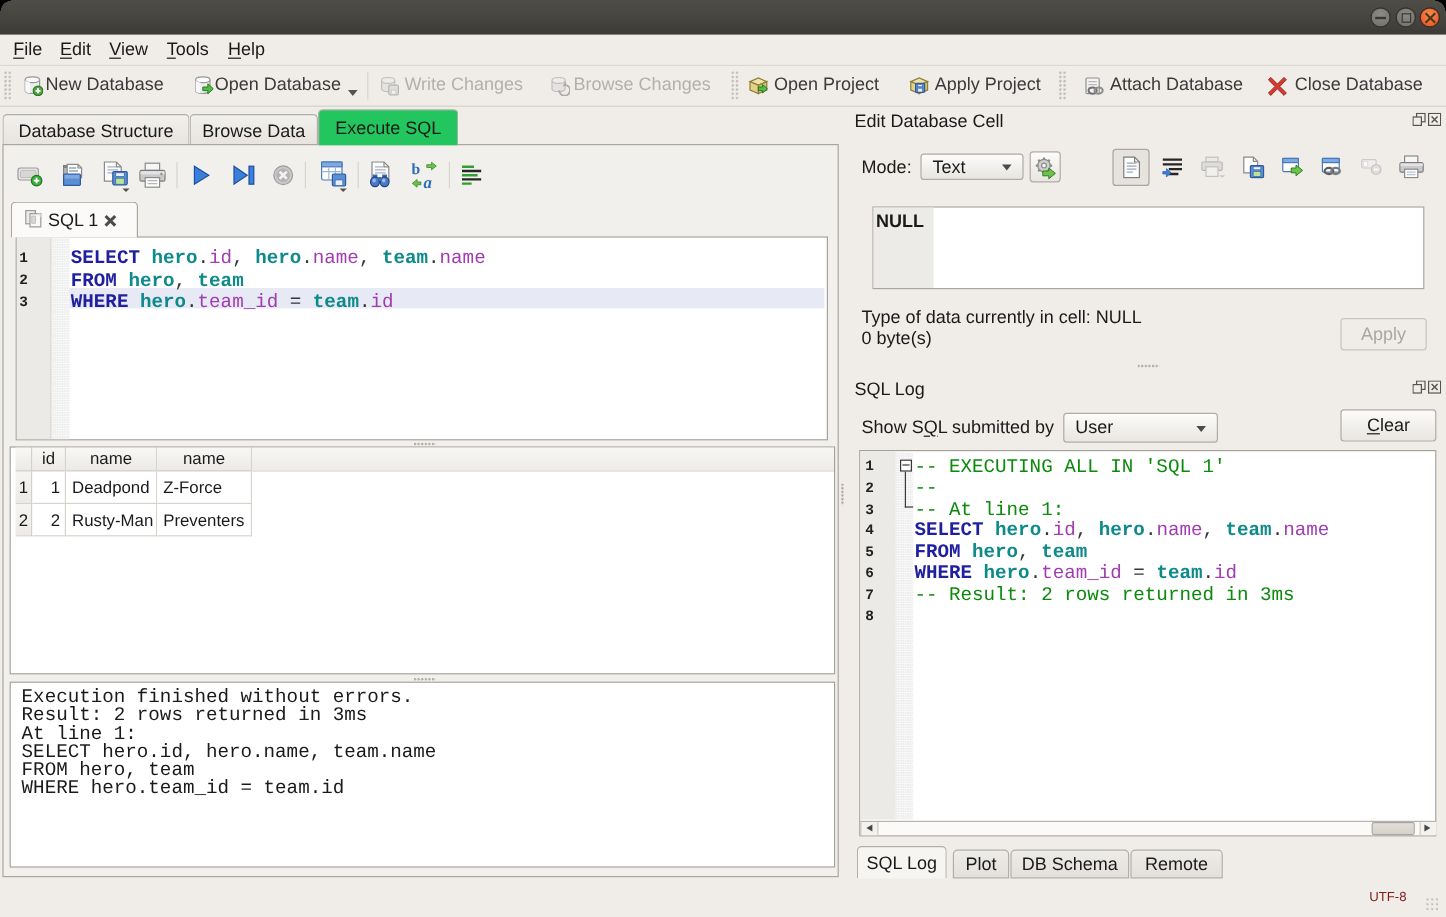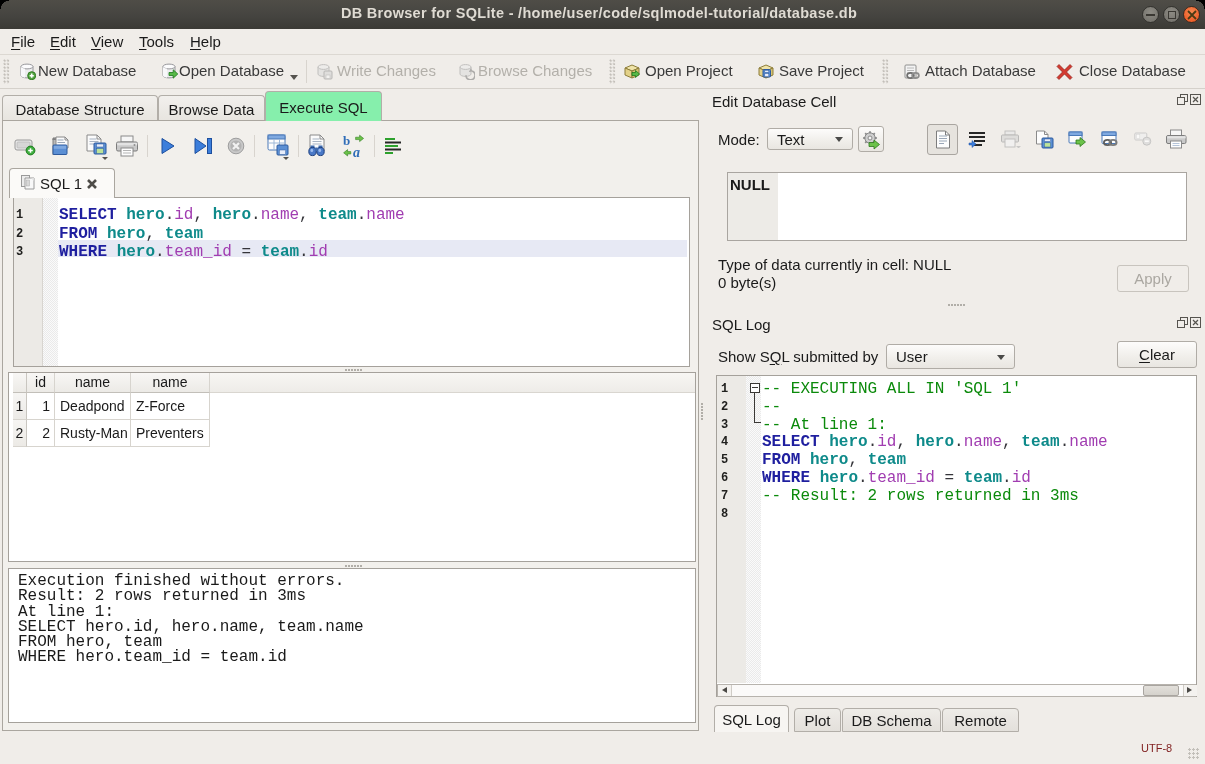--- a/index.html
+++ b/index.html
@@ -22,21 +22,21 @@
   #toolbar{left:0;top:55px;width:1205px;height:33px;background:#f0ede9;border-bottom:1px solid #d5d1cb;}
   .tbtext{top:7px;font-size:15px;color:#3a3a3a;}
   .tbgray{color:#b3b0aa;}
   .tbsep{top:5px;width:1px;height:23px;background:#d8d4ce;}
   .grip{width:7px;top:4px;height:25px;
     background-image:radial-gradient(circle at 1.5px 1.5px,#c3bfb9 1px,transparent 1.2px);
     background-size:3.5px 3.5px;}
   
   .tab{box-sizing:border-box;border:1px solid #b2aea8;border-bottom:none;border-radius:4px 4px 0 0;
        background:linear-gradient(#f2f0ed,#e7e4df);font-size:15px;color:#1a1a1a;text-align:center;}
-  .tabactive{background:#86efac;}
+  .tabactive{background:#22c55e;}
   
   #leftframe{left:2px;top:120px;width:697px;height:611px;box-sizing:border-box;
     border:1px solid #aaa69f;background:#f2f0ec;}
   
   .whitebox{box-sizing:border-box;border:1px solid #a5a19b;background:#fff;}
   .gutter{background:#eceae6;border-right:1px solid #d8d5d0;}
   .foldmargin{background-image:conic-gradient(#eaeaea 25%,#fafafa 0 50%,#eaeaea 0 75%,#fafafa 0);
     background-size:2px 2px;}
   .mono{font-family:"Liberation Mono",monospace;font-size:16px;white-space:pre;}
   .lnum{font-family:"Liberation Mono",monospace;font-size:12px;font-weight:bold;color:#21211f;text-align:right;}
@@ -73,21 +73,20 @@
   
   .dtab{box-sizing:border-box;border:1px solid #b2aea8;border-radius:4px 4px 0 0;
     background:linear-gradient(#eeece8,#e3e0db);font-size:15px;color:#1a1a1a;text-align:center;}
   .dtabactive{background:#f7f5f2;border-bottom:none;}
 </style>
 </head>
 <body>
 <div id="win">
 
   <div id="titlebar" class="abs"></div>
-  <div id="title" class="abs">DB Browser for SQLite - /home/user/code/sqlmodel-tutorial/database.db</div>
   <div class="abs corner" style="left:0;background:radial-gradient(circle at 9px 9px,transparent 0 8px,#000 8.4px);"></div>
   <div class="abs corner" style="right:0;background:radial-gradient(circle at 0px 9px,transparent 0 8px,#000 8.4px);"></div>
   <div class="abs winbtn" style="left:1142px;background:radial-gradient(circle at 50% 35%,#8d8b84,#706e68);border:1px solid #33322e;">
     <div class="abs" style="left:3px;top:6.5px;width:9px;height:2px;background:#3a3833;"></div>
   </div>
   <div class="abs winbtn" style="left:1163px;background:radial-gradient(circle at 50% 35%,#8d8b84,#706e68);border:1px solid #33322e;">
     <div class="abs" style="left:3.5px;top:3.5px;width:8px;height:8px;border:1.6px solid #3a3833;box-sizing:border-box;"></div>
   </div>
   <div class="abs winbtn" style="left:1183px;background:radial-gradient(circle at 50% 35%,#f58a52,#ef6530 60%,#e8561f);border:1px solid #3c2b20;">
     <svg class="abs" style="left:2.5px;top:2.5px;" width="10" height="10">
@@ -154,21 +153,21 @@
   <svg class="abs" style="left:1056px;top:64px;" width="17" height="16" viewBox="0 0 17 16">
     <path d="M3 1.5 L8.5 7 L14 1.5 L16 3.5 L10.5 9 L16 14.5 L14 16.5 L8.5 11 L3 16.5 L1 14.5 L6.5 9 L1 3.5 Z" transform="translate(0,-1)" fill="#d33a30" stroke="#8f1f18" stroke-width="0.7"></path>
   </svg>
   <div class="abs tbtext" style="left:38px;top:62px;">New Database</div>
   <div class="abs tbtext" style="left:179px;top:62px;">Open Database</div>
   <div class="abs tbsep" style="left:306px;top:60px;"></div>
   <div class="abs tbtext tbgray" style="left:337px;top:62px;">Write Changes</div>
   <div class="abs tbtext tbgray" style="left:478px;top:62px;">Browse Changes</div>
   <div class="abs grip" style="left:609px;top:59px;"></div>
   <div class="abs tbtext" style="left:645px;top:62px;">Open Project</div>
-  <div class="abs tbtext" style="left:779px;top:62px;">Save Project</div>
+  <div class="abs tbtext" style="left:779px;top:62px;">Apply Project</div>
   <div class="abs grip" style="left:882px;top:59px;"></div>
   <div class="abs tbtext" style="left:925px;top:62px;">Attach Database</div>
   <div class="abs tbtext" style="left:1079px;top:62px;">Close Database</div>
 
   <div class="abs tab" style="left:2px;top:95px;width:156px;height:26px;padding-top:5px;">Database Structure</div>
   <div class="abs tab" style="left:158px;top:95px;width:107px;height:26px;padding-top:5px;">Browse Data</div>
   <div class="abs tab tabactive" style="left:265px;top:91px;width:117px;height:30px;padding-top:7px;font-size:15px;z-index:3;">Execute SQL</div>
 
   <div id="leftframe" class="abs"></div>
 

